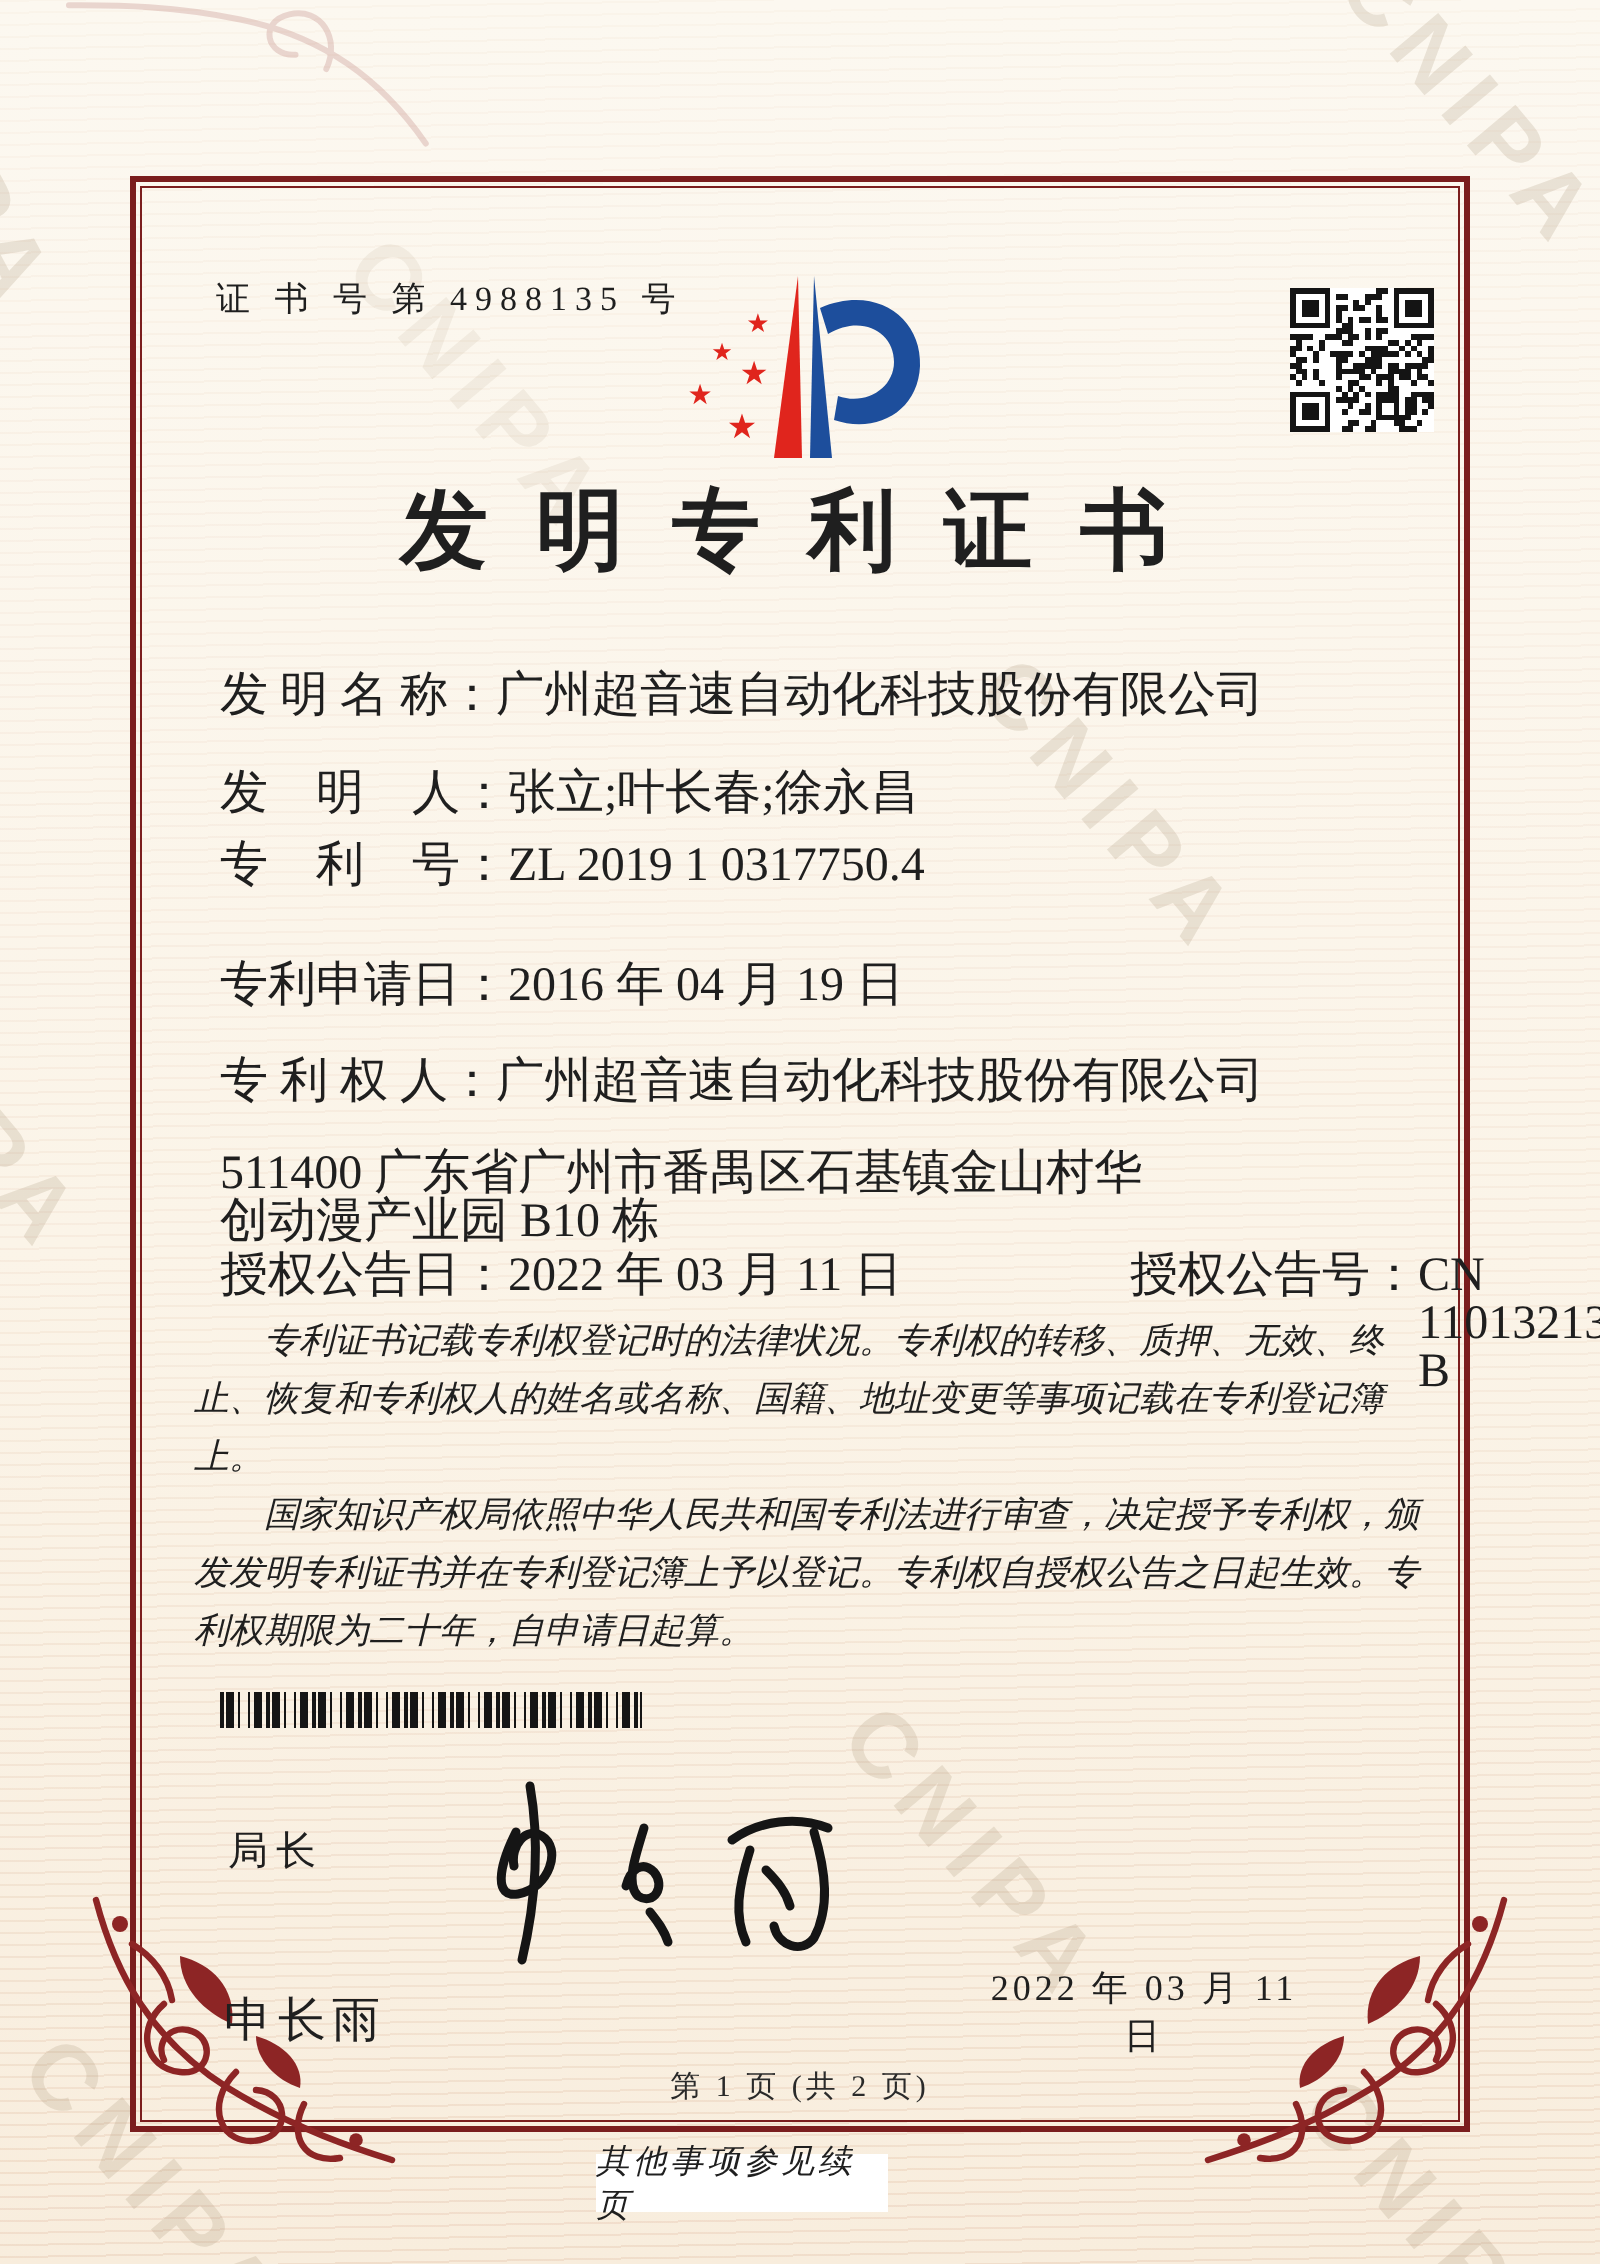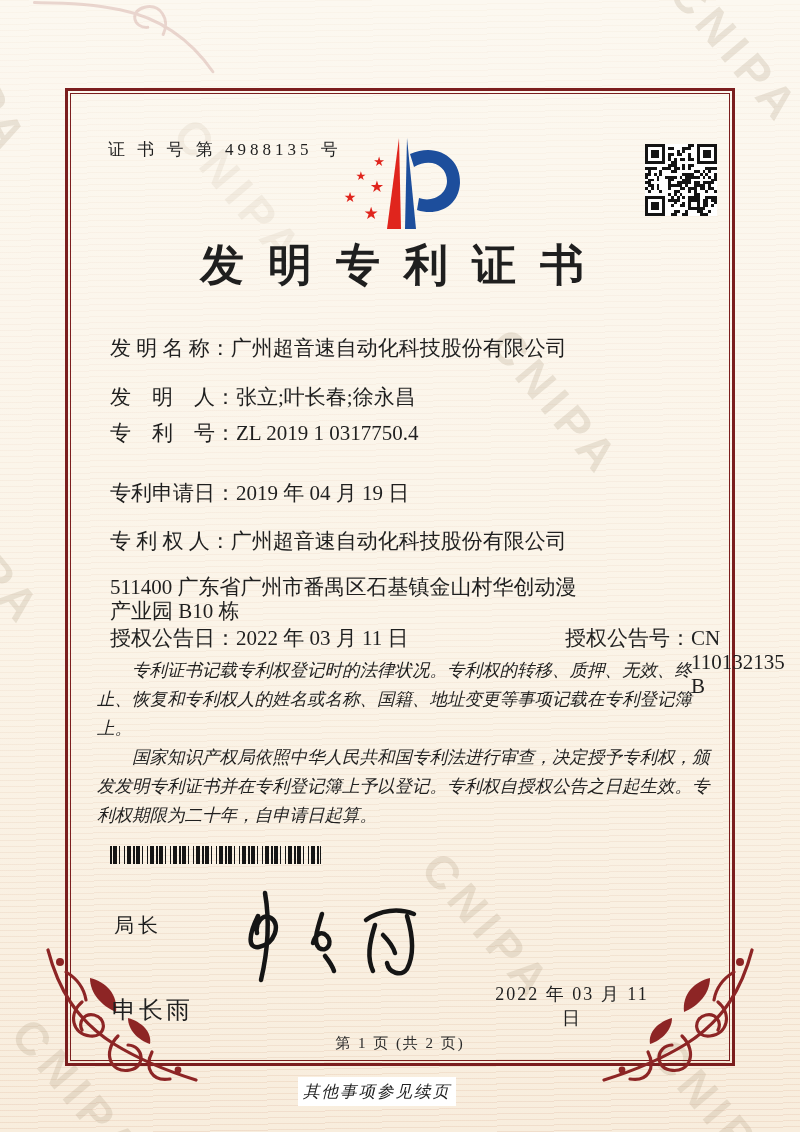--- a/index.html
+++ b/index.html
@@ -15,38 +15,38 @@
   .wm{position:absolute;font-family:"Liberation Sans","DejaVu Sans",sans-serif;
     font-weight:bold;font-size:46px;letter-spacing:7px;color:rgba(158,138,112,0.20);
     transform:rotate(50deg);transform-origin:left top;white-space:nowrap;pointer-events:none;}
   .frame{position:absolute;left:65px;top:88px;right:65px;bottom:66px;border:3px solid #7b1e1e;}
   .frame .inner{position:absolute;inset:2px;border:1px solid #7b1e1e;}
   .cert-no{position:absolute;left:108px;top:138px;font-size:17px;letter-spacing:4px;}
   .logo{position:absolute;left:330px;top:126px;width:150px;height:112px;}
   .qr{position:absolute;left:645px;top:144px;width:72px;height:72px;}
   .title{position:absolute;left:0;right:16px;top:236px;text-align:center;font-size:44px;
     font-weight:bold;letter-spacing:24px;text-indent:24px;}
-  .row{position:absolute;left:110px;display:flex;font-size:21px;line-height:24px;}
+  .row{position:absolute;left:110px;display:flex;font-size:24px;line-height:24px;}
   .row .lab{flex:0 0 106px;white-space:nowrap;}
   .row .val{margin-left:0;}
   .addr-val{width:470px;}
   .grant-no{position:absolute;left:455px;top:0;display:flex;}
   .paras{position:absolute;left:97px;top:656px;width:614px;font-size:17.5px;line-height:29px;
     font-style:italic;}
   .paras p{margin:0;text-indent:2em;}
   .barcode{position:absolute;left:110px;top:846px;width:211px;height:18px;
     background:
       repeating-linear-gradient(90deg,#151515 0 2px,transparent 2px 3px,#151515 3px 7px,transparent 7px 9px,#151515 9px 10px,transparent 10px 14px,#151515 14px 15px,transparent 15px 17px,#151515 17px 21px,transparent 21px 23px);}
   .sig-title{position:absolute;left:114px;top:912px;font-size:20px;letter-spacing:4px;}
   .sig-name{position:absolute;left:112px;top:994px;font-size:24px;letter-spacing:3px;}
   .sig-hand{position:absolute;left:228px;top:886px;width:212px;height:102px;}
   .grant-date-bottom{position:absolute;left:492px;top:982px;width:160px;text-align:center;
     font-size:18px;letter-spacing:2px;}
   .page-no{position:absolute;left:0;right:0;top:1034px;text-align:center;font-size:15px;letter-spacing:2px;color:#2a2a2a;}
-  .cont-note{position:absolute;left:298px;top:1077px;width:158px;height:29px;background:#ffffff;
+  .cont-note{position:absolute;left:298px;top:1077px;width:146px;height:29px;background:#ffffff;
     display:flex;align-items:center;justify-content:center;font-size:16.5px;font-style:italic;letter-spacing:2px;}
   .flourish{position:absolute;width:168px;height:142px;}
   .flourish.bl{left:32px;top:944px;}
   .flourish.br{left:600px;top:944px;transform:scaleX(-1);}
   .flourish.tl{left:46px;top:-34px;transform:rotate(160deg);opacity:.16;}
 </style>
 </head>
 <body>
 
 <div class="waves"></div>
@@ -340,21 +340,21 @@
 <div class="row" style="top:385px;">
   <span class="lab">发　明　人：</span>
   <span class="val">张立;叶长春;徐永昌</span>
 </div>
 <div class="row" style="top:421px;">
   <span class="lab">专　利　号：</span>
   <span class="val">ZL 2019 1 0317750.4</span>
 </div>
 <div class="row" style="top:481px;">
   <span class="lab">专利申请日：</span>
-  <span class="val">2019 年 04 月 19 日</span>
+  <span class="val">2016 年 04 月 19 日</span>
 </div>
 <div class="row" style="top:529px;">
   <span class="lab">专 利 权 人：</span>
   <span class="val">广州超音速自动化科技股份有限公司</span>
 </div>
 <div class="row" style="top:575px;">
   <span class="val addr-val">511400 广东省广州市番禺区石基镇金山村华创动漫产业园 B10 栋</span>
 </div>
 <div class="row" style="top:626px;width:600px;">
   <span class="lab">授权公告日：</span>

